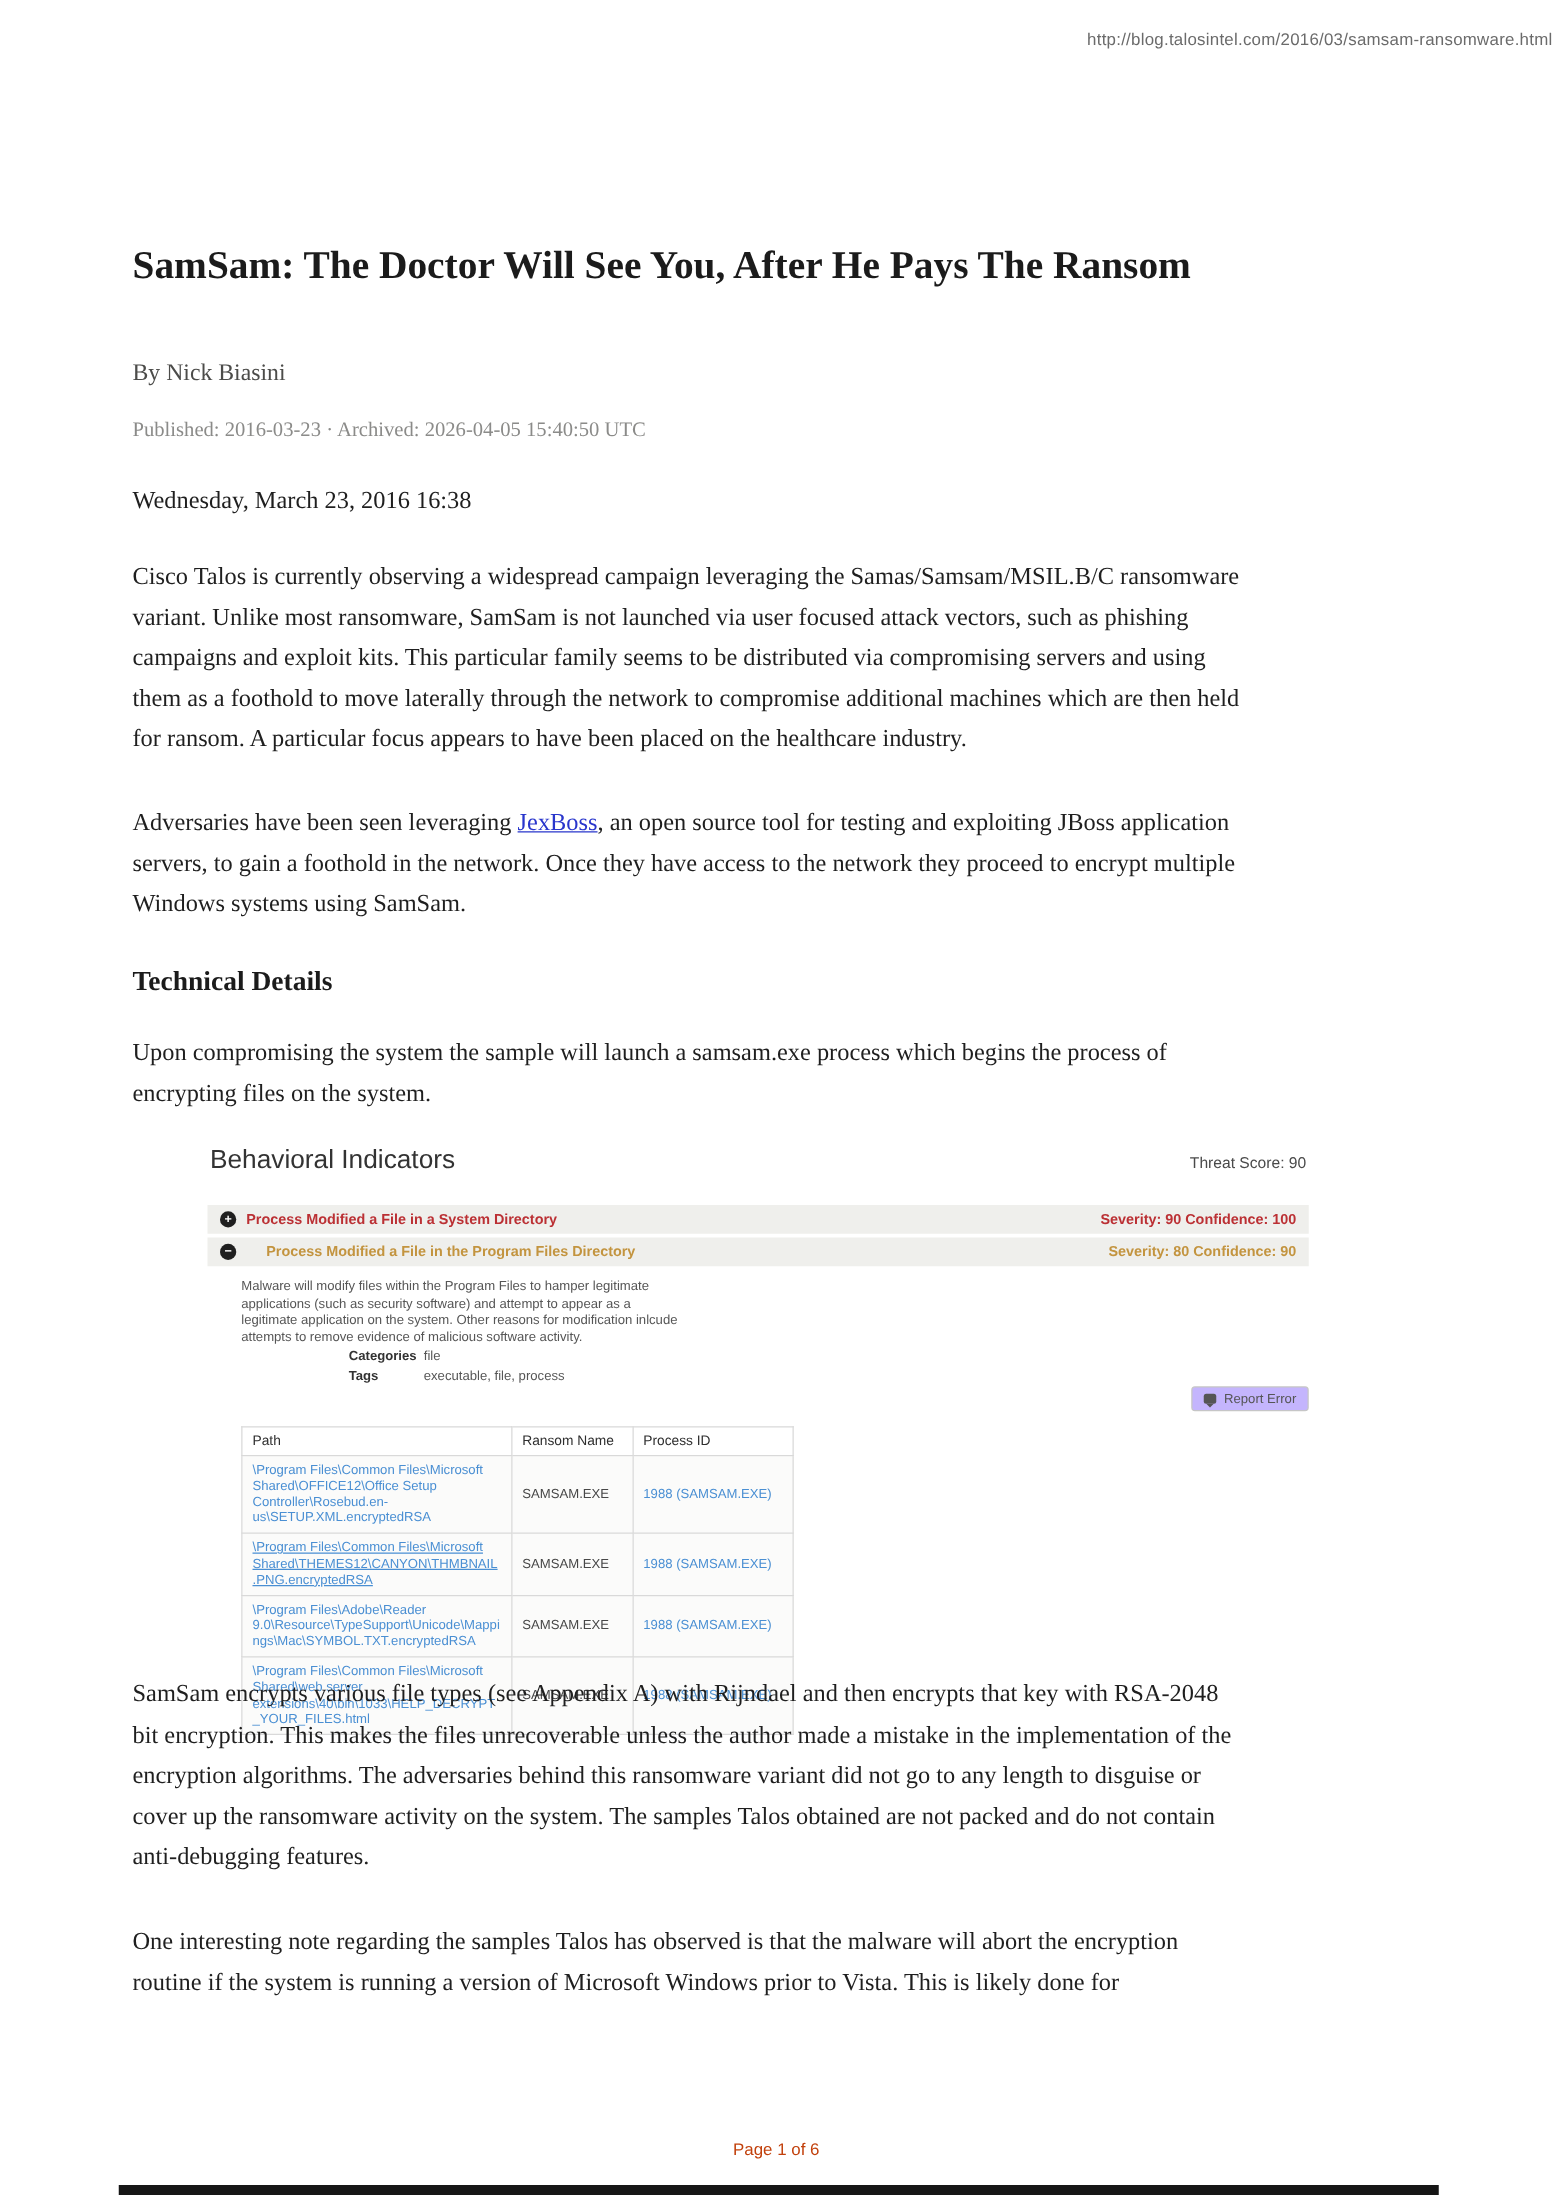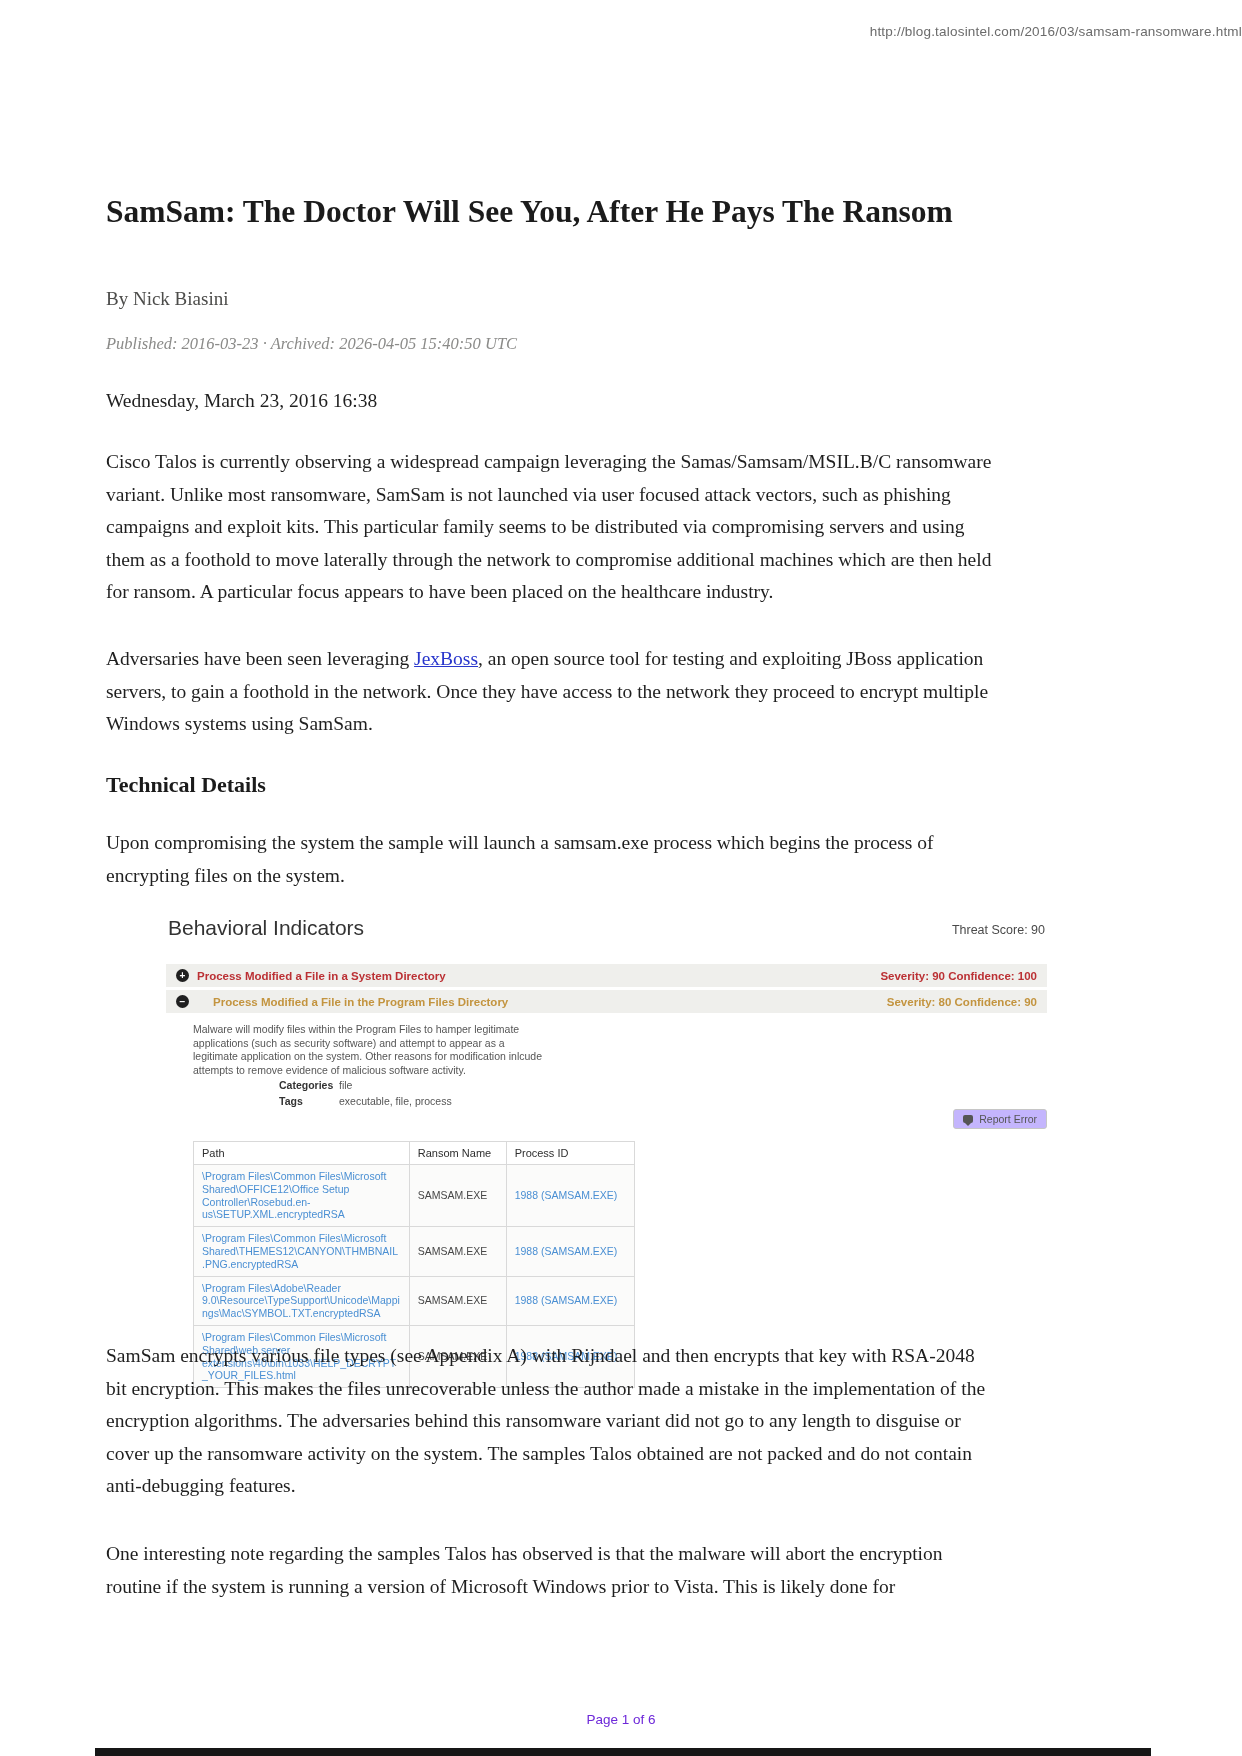--- a/index.html
+++ b/index.html
@@ -35,21 +35,20 @@
   }
   .byline {
     top: 288px;
     font-size: 19px;
     color: #4c4c4a;
   }
   .published {
     top: 334px;
     font-size: 16.5px;
     color: #8b8b89;
-    font-style: italic;
   }
   .dateline {
     top: 390px;
     font-size: 19.5px;
     color: #1f1f1f;
   }
   .body-p {
     font-size: 19.5px;
     line-height: 32.5px;
     color: #1f1f1f;
@@ -175,21 +174,21 @@
   .proc-table td.cell-path { width: 202px; overflow-wrap: anywhere; cursor: pointer; }
   .proc-table td.cell-name { width: 80px; color: #474747; }
   .proc-table td.cell-id { width: 112px; cursor: pointer; }
 
   .page-footer {
     position: absolute;
     top: 1712px; left: 0; width: 100%;
     text-align: center;
     font-family: "Liberation Sans", sans-serif;
     font-size: 13.5px;
-    color: #6d28d9;
+    color: #c2410c;
   }
   .bottom-bar {
     position: absolute;
     top: 1748px; left: 95px;
     width: 1056px; height: 8px;
     background: #161616;
   }
 </style>
 </head>
 <body>
@@ -260,21 +259,21 @@
             <th>Process ID</th>
           </tr>
         </thead>
         <tbody>
           <tr>
             <td class="cell-path" style="color: rgb(74, 143, 211);">\Program Files\Common Files\Microsoft Shared\OFFICE12\Office Setup Controller\Rosebud.en-us\SETUP.XML.encryptedRSA</td>
             <td class="cell-name">SAMSAM.EXE</td>
             <td class="cell-id" style="color: rgb(74, 143, 211);">1988 (SAMSAM.EXE)</td>
           </tr>
           <tr>
-            <td class="cell-path" style="color: rgb(74, 143, 211);">\Program Files\Common Files\Microsoft Shared\THEMES12\CANYON\THMBNAIL.PNG.encryptedRSA</td>
+            <td class="cell-path" style="color: rgb(74, 143, 211); text-decoration: underline;">\Program Files\Common Files\Microsoft Shared\THEMES12\CANYON\THMBNAIL.PNG.encryptedRSA</td>
             <td class="cell-name">SAMSAM.EXE</td>
             <td class="cell-id" style="color: rgb(74, 143, 211);">1988 (SAMSAM.EXE)</td>
           </tr>
           <tr>
             <td class="cell-path" style="color: rgb(74, 143, 211);">\Program Files\Adobe\Reader 9.0\Resource\TypeSupport\Unicode\Mappings\Mac\SYMBOL.TXT.encryptedRSA</td>
             <td class="cell-name">SAMSAM.EXE</td>
             <td class="cell-id" style="color: rgb(74, 143, 211);">1988 (SAMSAM.EXE)</td>
           </tr>
           <tr>
             <td class="cell-path" style="color: rgb(74, 143, 211);">\Program Files\Common Files\Microsoft Shared\web server extensions\40\bin\1033\HELP_DECRYPT_YOUR_FILES.html</td>

